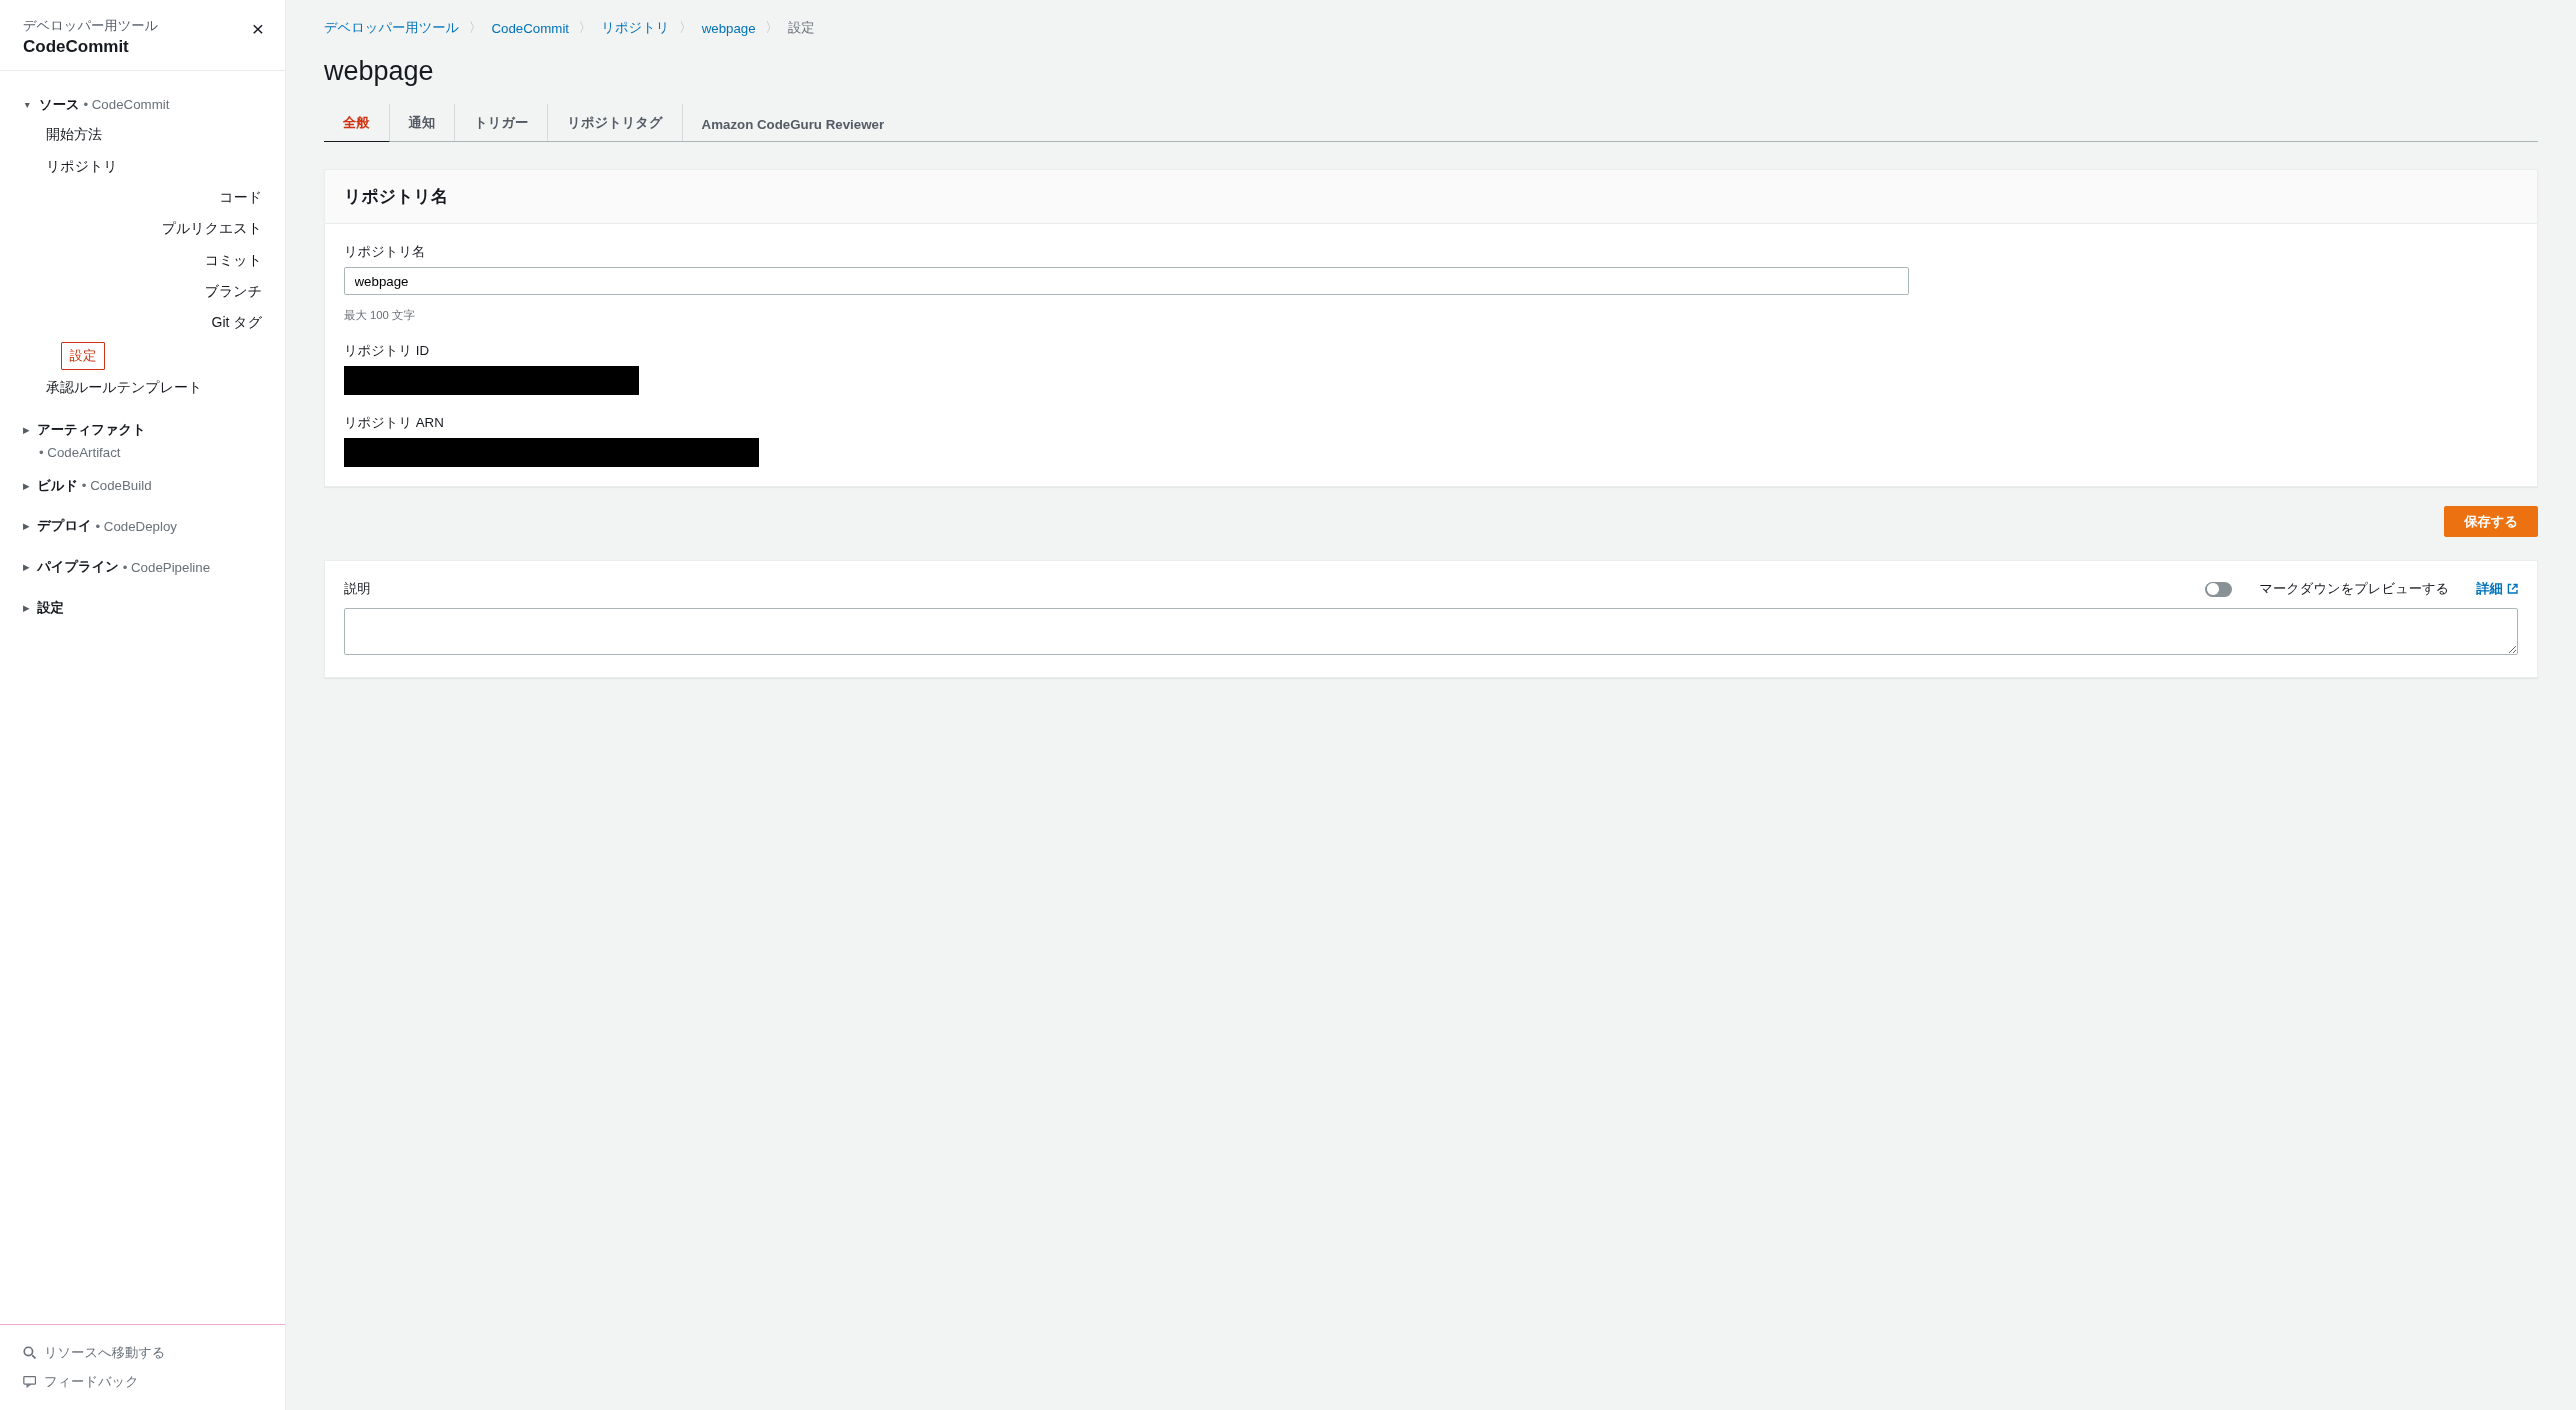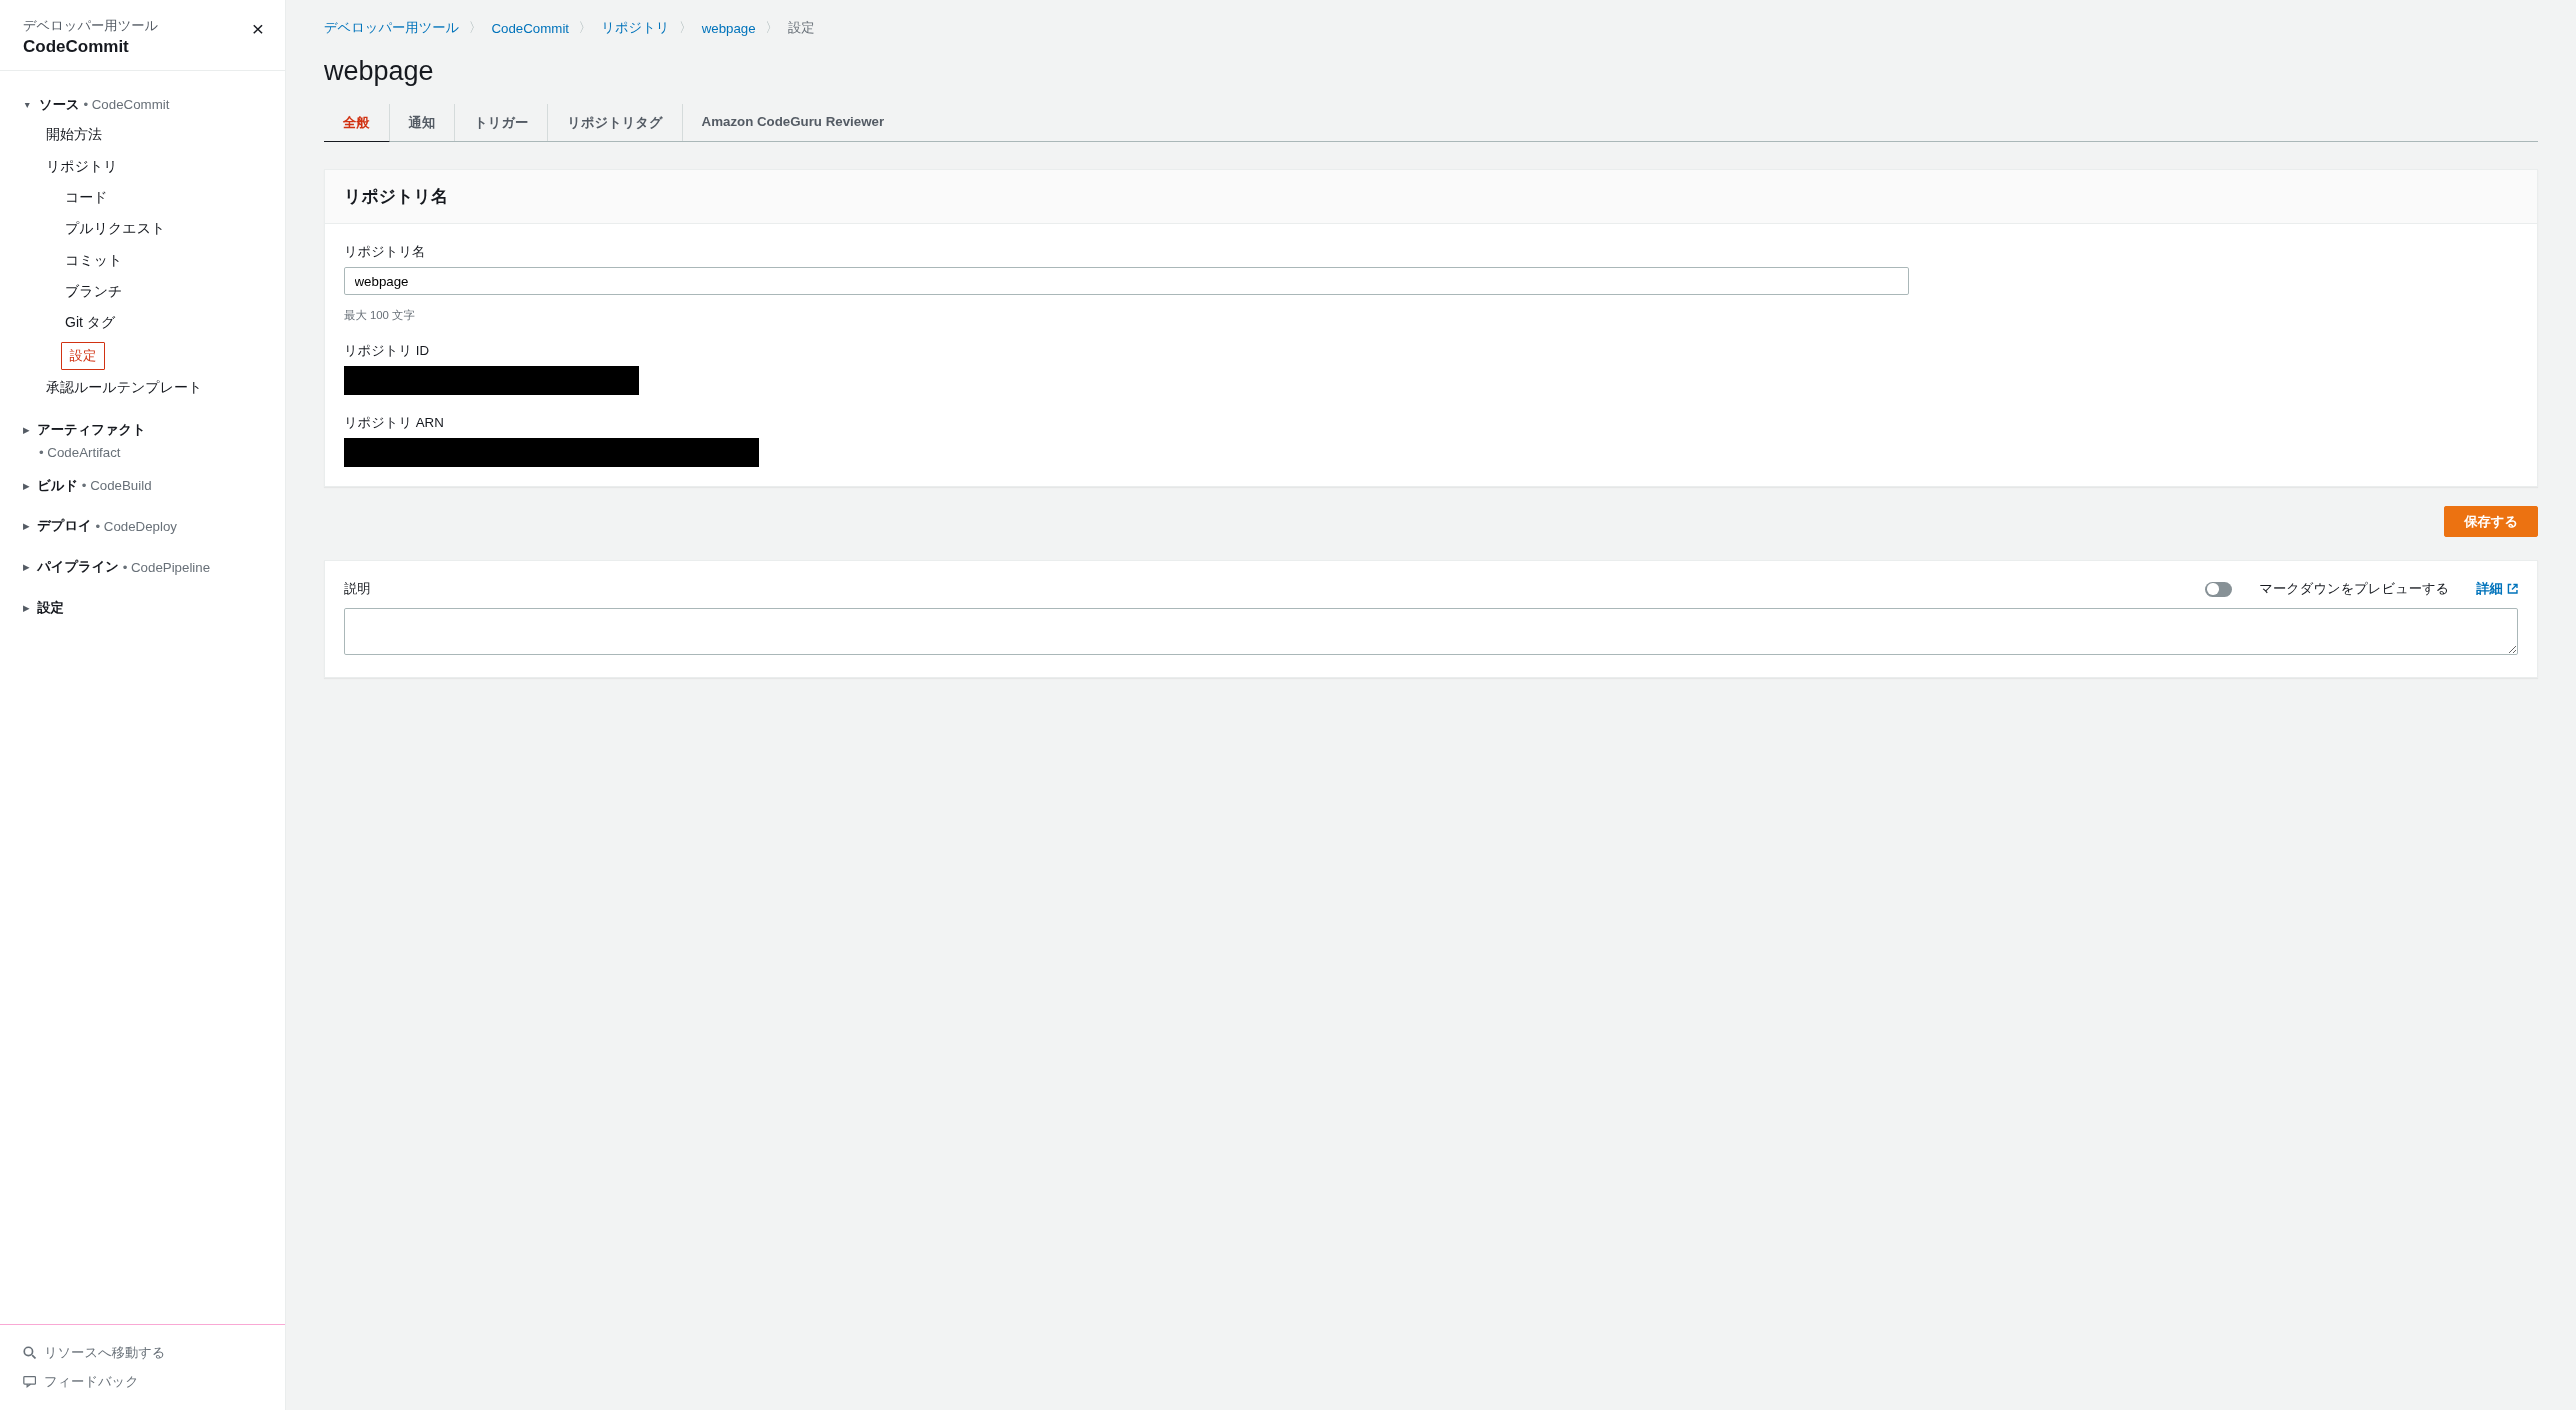--- a/index.html
+++ b/index.html
@@ -9,32 +9,32 @@
 .sidebar-subtitle { font-size: 13.3px; color: #545b64; margin-bottom: 1.9px; }
 .sidebar-title { font-size: 17px; font-weight: 700; }
 .sidebar-close { position: absolute; top: 17px; right: 21px; font-size: 21px; cursor: pointer; color: #16191f; font-weight: 300; }
 .sidebar-nav { flex: 1; overflow-y: auto; padding: 13.3px 0; }
 .nav-group { padding: 5.7px 23px; }
 .nav-group-header { display: flex; align-items: center; cursor: pointer; padding: 5.7px 0; }
 .caret { margin-right: 7.6px; font-size: 8.6px; color: #545b64; }
 .nav-group-label { font-weight: 700; font-size: 13.3px; }
 .nav-group-suffix { color: #687078; font-weight: 400; margin-left: 3.8px; }
 .nav-item { display: block; padding: 6.7px 0 6.7px 23px; color: #16191f; text-decoration: none; cursor: pointer; font-size: 14px; }
-.nav-subitem { padding-left: 42px; }
+.nav-subitem { padding-left: 42px; text-align: right; }
 .nav-item-active { color: #d13212; border: 1px solid #d13212; padding: 3.8px 7.6px; margin-left: 38px; display: inline-block; border-radius: 1px; }
 .sidebar-footer { border-top: 1px solid #f9a8d4; padding: 13.3px 23px; }
 .footer-item { display: flex; align-items: center; color: #687078; padding: 5.7px 0; cursor: pointer; font-size: 13.3px; }
 .footer-item svg, .footer-item .icon { margin-right: 7.6px; }
 .main { flex: 1; overflow-y: auto; padding: 19px 38px 38px 38px; }
 .breadcrumb { display: flex; align-items: center; gap: 9.5px; font-size: 13.3px; margin-bottom: 19px; color: #687078; }
 .breadcrumb a { color: #0073bb; text-decoration: none; cursor: pointer; }
 .breadcrumb-sep { color: #aab7b8; }
 .breadcrumb-current { color: #687078; }
 .page-title { font-size: 27px; font-weight: 400; margin-bottom: 17px; }
-.tabs { display: flex; border-bottom: 1px solid #aab7b8; margin-bottom: 27px; }
+.tabs { display: flex; border-bottom: 1px solid #aab7b8; margin-bottom: 27px; align-items: flex-end; }
 .tab { padding: 9.5px 19px; cursor: pointer; font-weight: 700; color: #545b64; border-right: 1px solid #d5dbdb; font-size: 13.3px; }
 .tab:last-child { border-right: none; }
 .tab-active { color: #d13212; border-bottom: 1.9px solid #16191f; margin-bottom: -1px; }
 .panel { background: #fff; border: 1px solid #eaeded; box-shadow: 0 1px 1px rgba(0,0,0,0.05); margin-bottom: 19px; }
 .panel-header { padding: 15.2px 19px; border-bottom: 1px solid #eaeded; background: #fafafa; }
 .panel-title { font-size: 17px; font-weight: 700; }
 .panel-body { padding: 19px; }
 .field { margin-bottom: 19px; }
 .field:last-child { margin-bottom: 0; }
 .field-label { font-size: 13.3px; color: #16191f; margin-bottom: 5.7px; display: block; }

